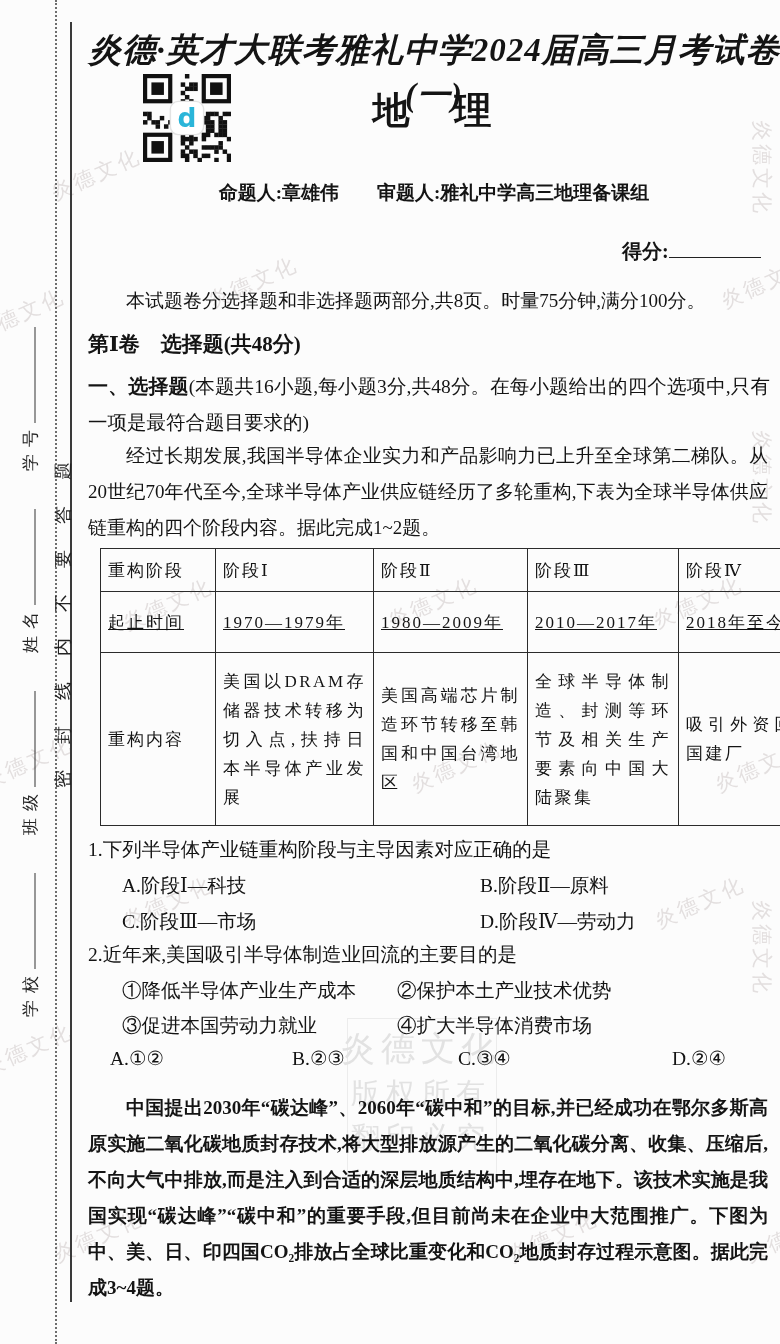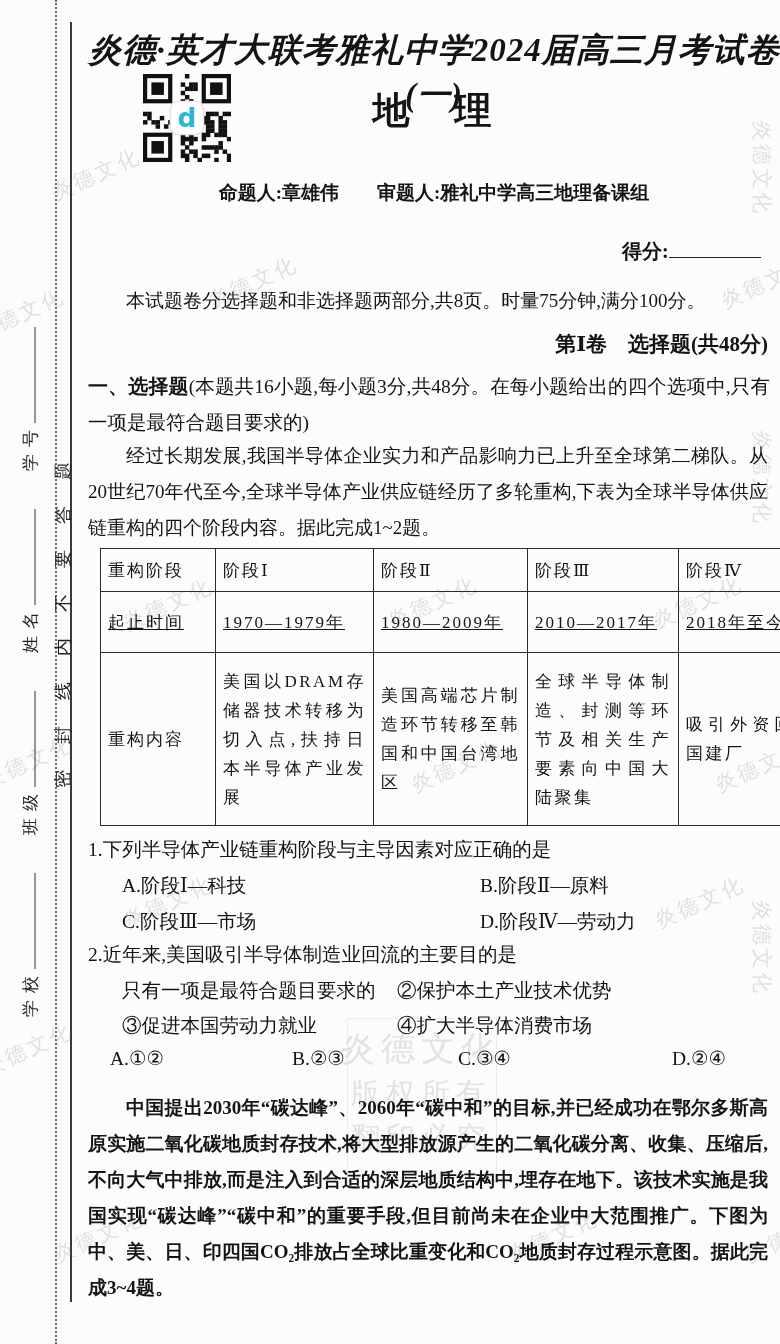--- a/index.html
+++ b/index.html
@@ -26,21 +26,21 @@
   .fields .blank.last{margin-right:0;}
   
   .exam-title{left:88px;top:28px;width:692px;text-align:center;font-size:33px;font-weight:bold;
               font-style:italic;letter-spacing:1px;}
   .subject-title{left:88px;top:86px;width:692px;text-align:center;font-size:37px;font-weight:bold;letter-spacing:4px;}
   .authors{left:88px;top:180px;width:692px;text-align:center;font-size:19px;font-weight:bold;}
   .score{left:622px;top:238px;font-size:20px;font-weight:bold;}
   .score .blank{display:inline-block;width:92px;border-bottom:1.5px solid #222;height:16px;}
   
   .note{left:88px;top:288px;width:680px;font-size:19px;text-indent:2em;}
-  .sec-title{left:88px;top:330px;width:680px;text-align:right;font-size:21px;font-weight:bold;}
+  .sec-title{left:88px;top:330px;width:680px;text-align:left;font-size:21px;font-weight:bold;}
   .list-header{left:88px;top:368px;width:682px;font-size:19.5px;line-height:36px;text-align:justify;}
   .list-header b{font-size:20px;}
   .passage{left:88px;top:438px;width:680px;font-size:19px;line-height:36px;text-indent:2em;text-align:justify;}
   .passage2{top:1090px;line-height:36px;font-weight:bold;}
   
   table.rt{position:absolute;left:100px;top:548px;width:670px;border-collapse:collapse;z-index:2;
            font-size:17px;table-layout:fixed;}
   table.rt td{border:1.8px solid #2b2b2b;text-align:left;vertical-align:middle;padding:4px 7px;
               letter-spacing:2px;}
   table.rt .c0{width:100px;}  table.rt .c1{width:143px;} table.rt .c2{width:139px;}
@@ -248,21 +248,21 @@
     <span style="left:122px;">A.阶段Ⅰ—科技</span>
     <span style="left:480px;">B.阶段Ⅱ—原料</span>
   </div>
   <div class="abs content qrow" style="top:908px;">
     <span style="left:122px;">C.阶段Ⅲ—市场</span>
     <span style="left:480px;">D.阶段Ⅳ—劳动力</span>
   </div>
 
   <div class="abs content qstem" style="top:941px;">2.近年来,美国吸引半导体制造业回流的主要目的是</div>
   <div class="abs content qrow" style="top:977px;">
-    <span style="left:122px;">只有一项是最符合题目要求的</span>
+    <span style="left:122px;">①降低半导体产业生产成本</span>
     <span style="left:397px;">②保护本土产业技术优势</span>
   </div>
   <div class="abs content qrow" style="top:1012px;">
     <span style="left:397px;">④扩大半导体消费市场</span>
     <span style="left:122px;">③促进本国劳动力就业</span>
   </div>
   <div class="abs content qrow" style="top:1047px;">
     <span style="left:110px;">A.①②</span>
     <span style="left:292px;">B.②③</span>
     <span style="left:458px;text-align:right;">C.③④</span>

